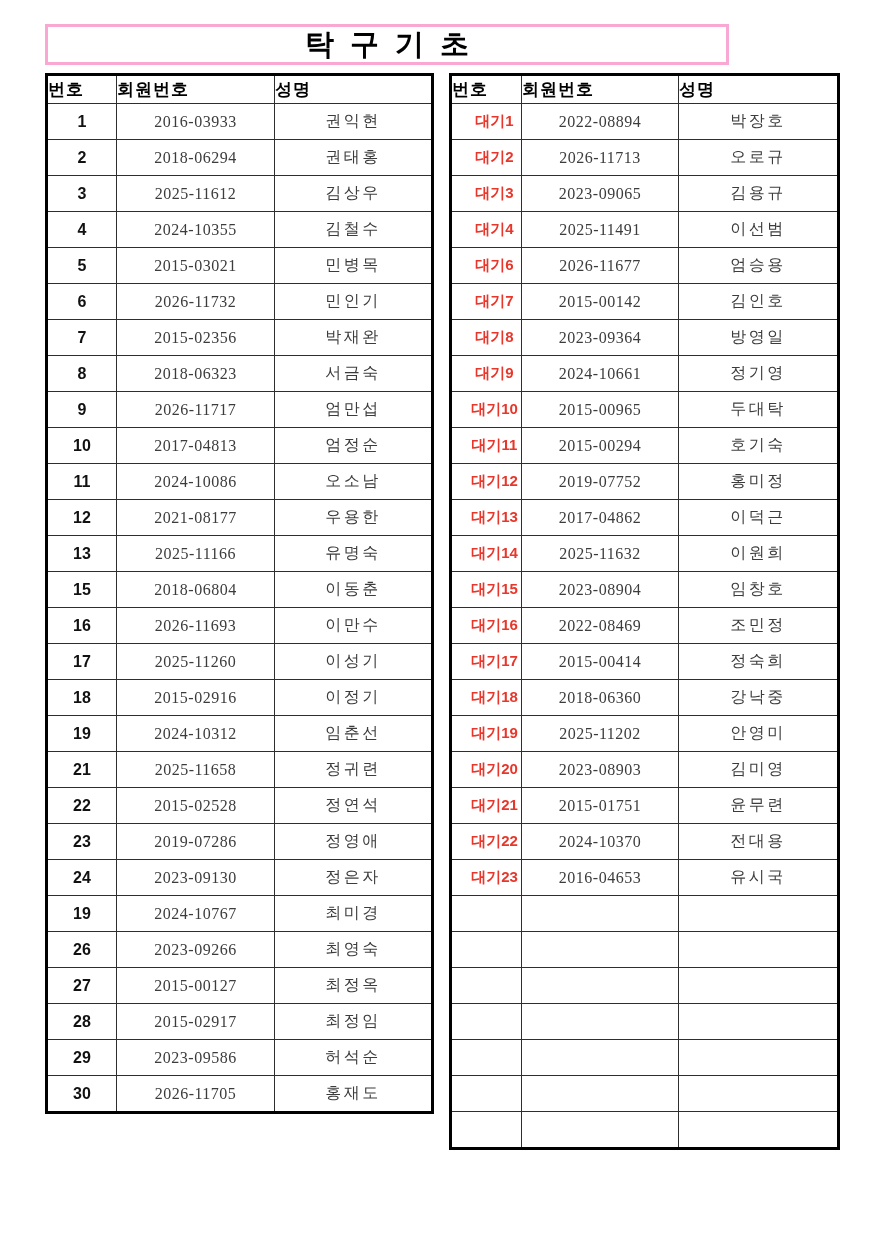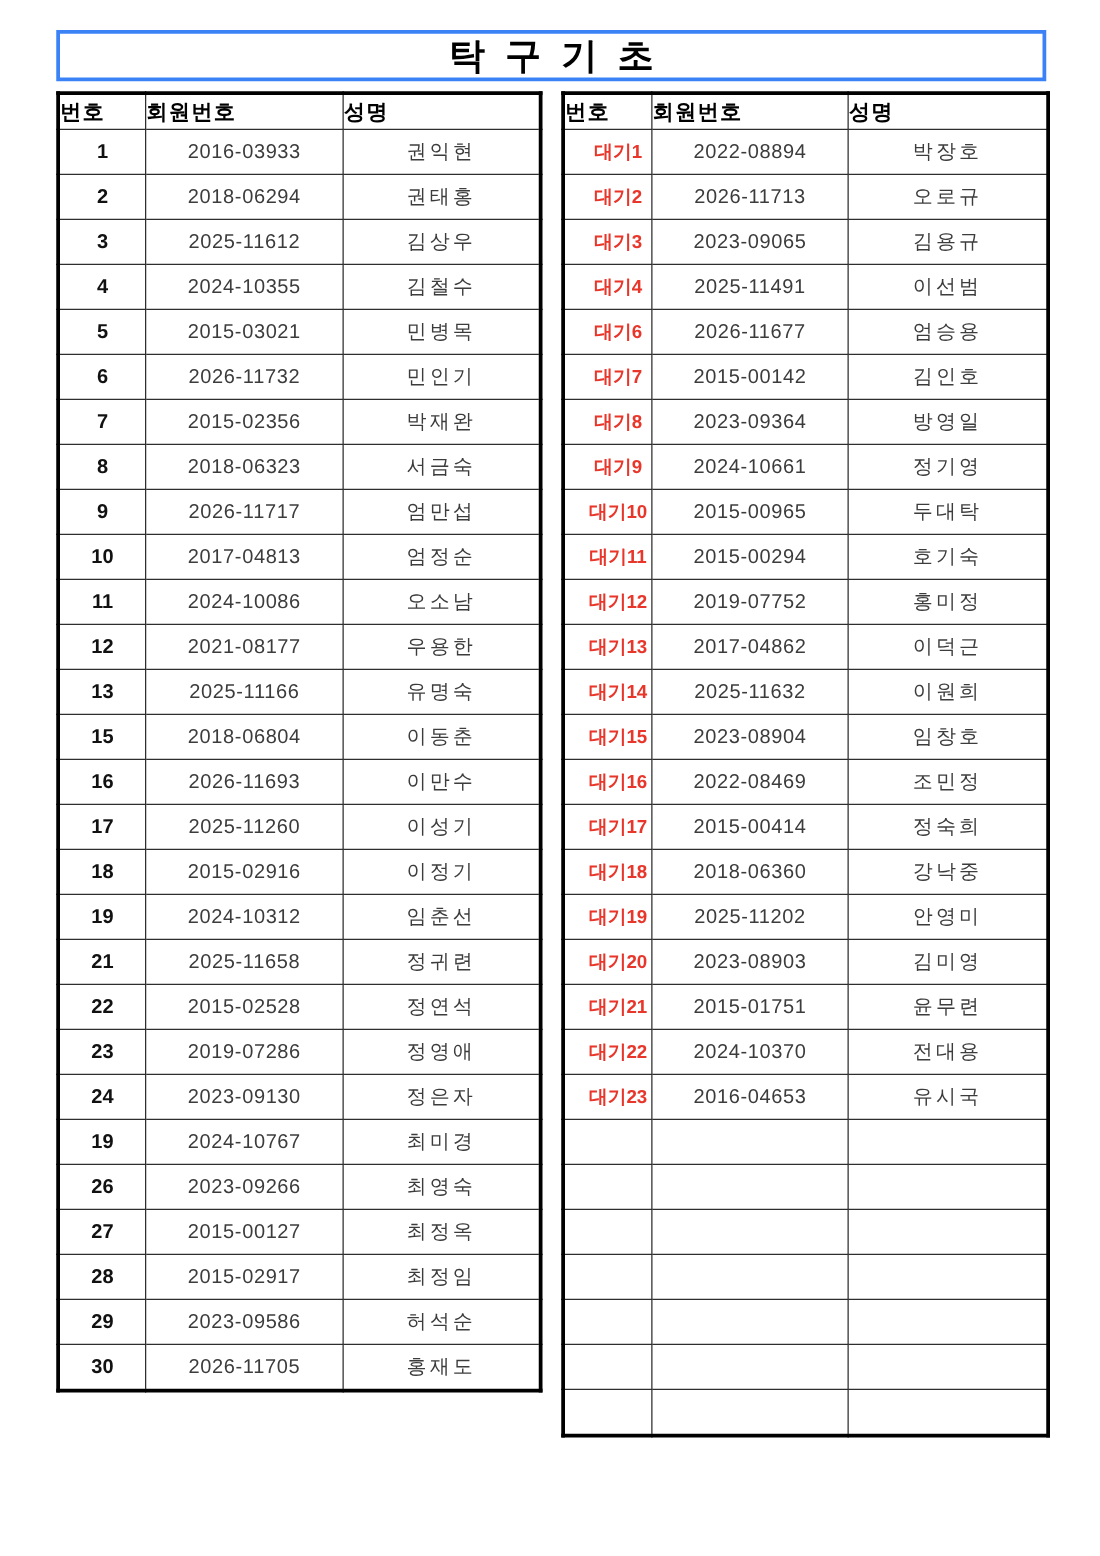--- a/index.html
+++ b/index.html
@@ -5,22 +5,22 @@
   html,body{margin:0;padding:0;}
   body{
     width:880px;height:1245px;
     background:#ffffff;
     font-family:"Liberation Sans","DejaVu Sans",sans-serif;
     position:relative;
     overflow:hidden;
   }
   .title-box{
     position:absolute;left:45px;top:24px;
-    width:792px;height:41px;
-    border:3px solid #3b82f6;
+    width:684px;height:41px;
+    border:3px solid #f9a8d4;
     box-sizing:border-box;
     display:flex;align-items:center;justify-content:center;
   }
   .title-text{
     font-size:29px;font-weight:800;color:#000;
     letter-spacing:4px;padding-left:4px;
     white-space:nowrap;
   }
   table.roster{
     position:absolute;top:73px;
@@ -43,21 +43,21 @@
     font-size:16px;color:var(--cell-text,#3c3c3c);
     text-align:center;vertical-align:middle;
     white-space:nowrap;overflow:hidden;
   }
   table.roster td.no{
     font-weight:700;color:#111;font-size:16px;letter-spacing:0;
   }
   table.roster.right-tbl td.no{
     color:var(--waiting-red,#e8362a);font-size:15px;padding-left:16px;
   }
-  table.roster td.member_no{letter-spacing:0.5px;}
+  table.roster td.member_no{letter-spacing:0.5px;font-family:Liberation Serif, serif;}
   table.roster td.name{letter-spacing:2.5px;padding-left:0;}
 </style>
 </head>
 <body>
 
 <div class="title-box">
   <span class="title-text">탁 구 기 초</span>
 </div>
 
 <table class="roster left-tbl">

